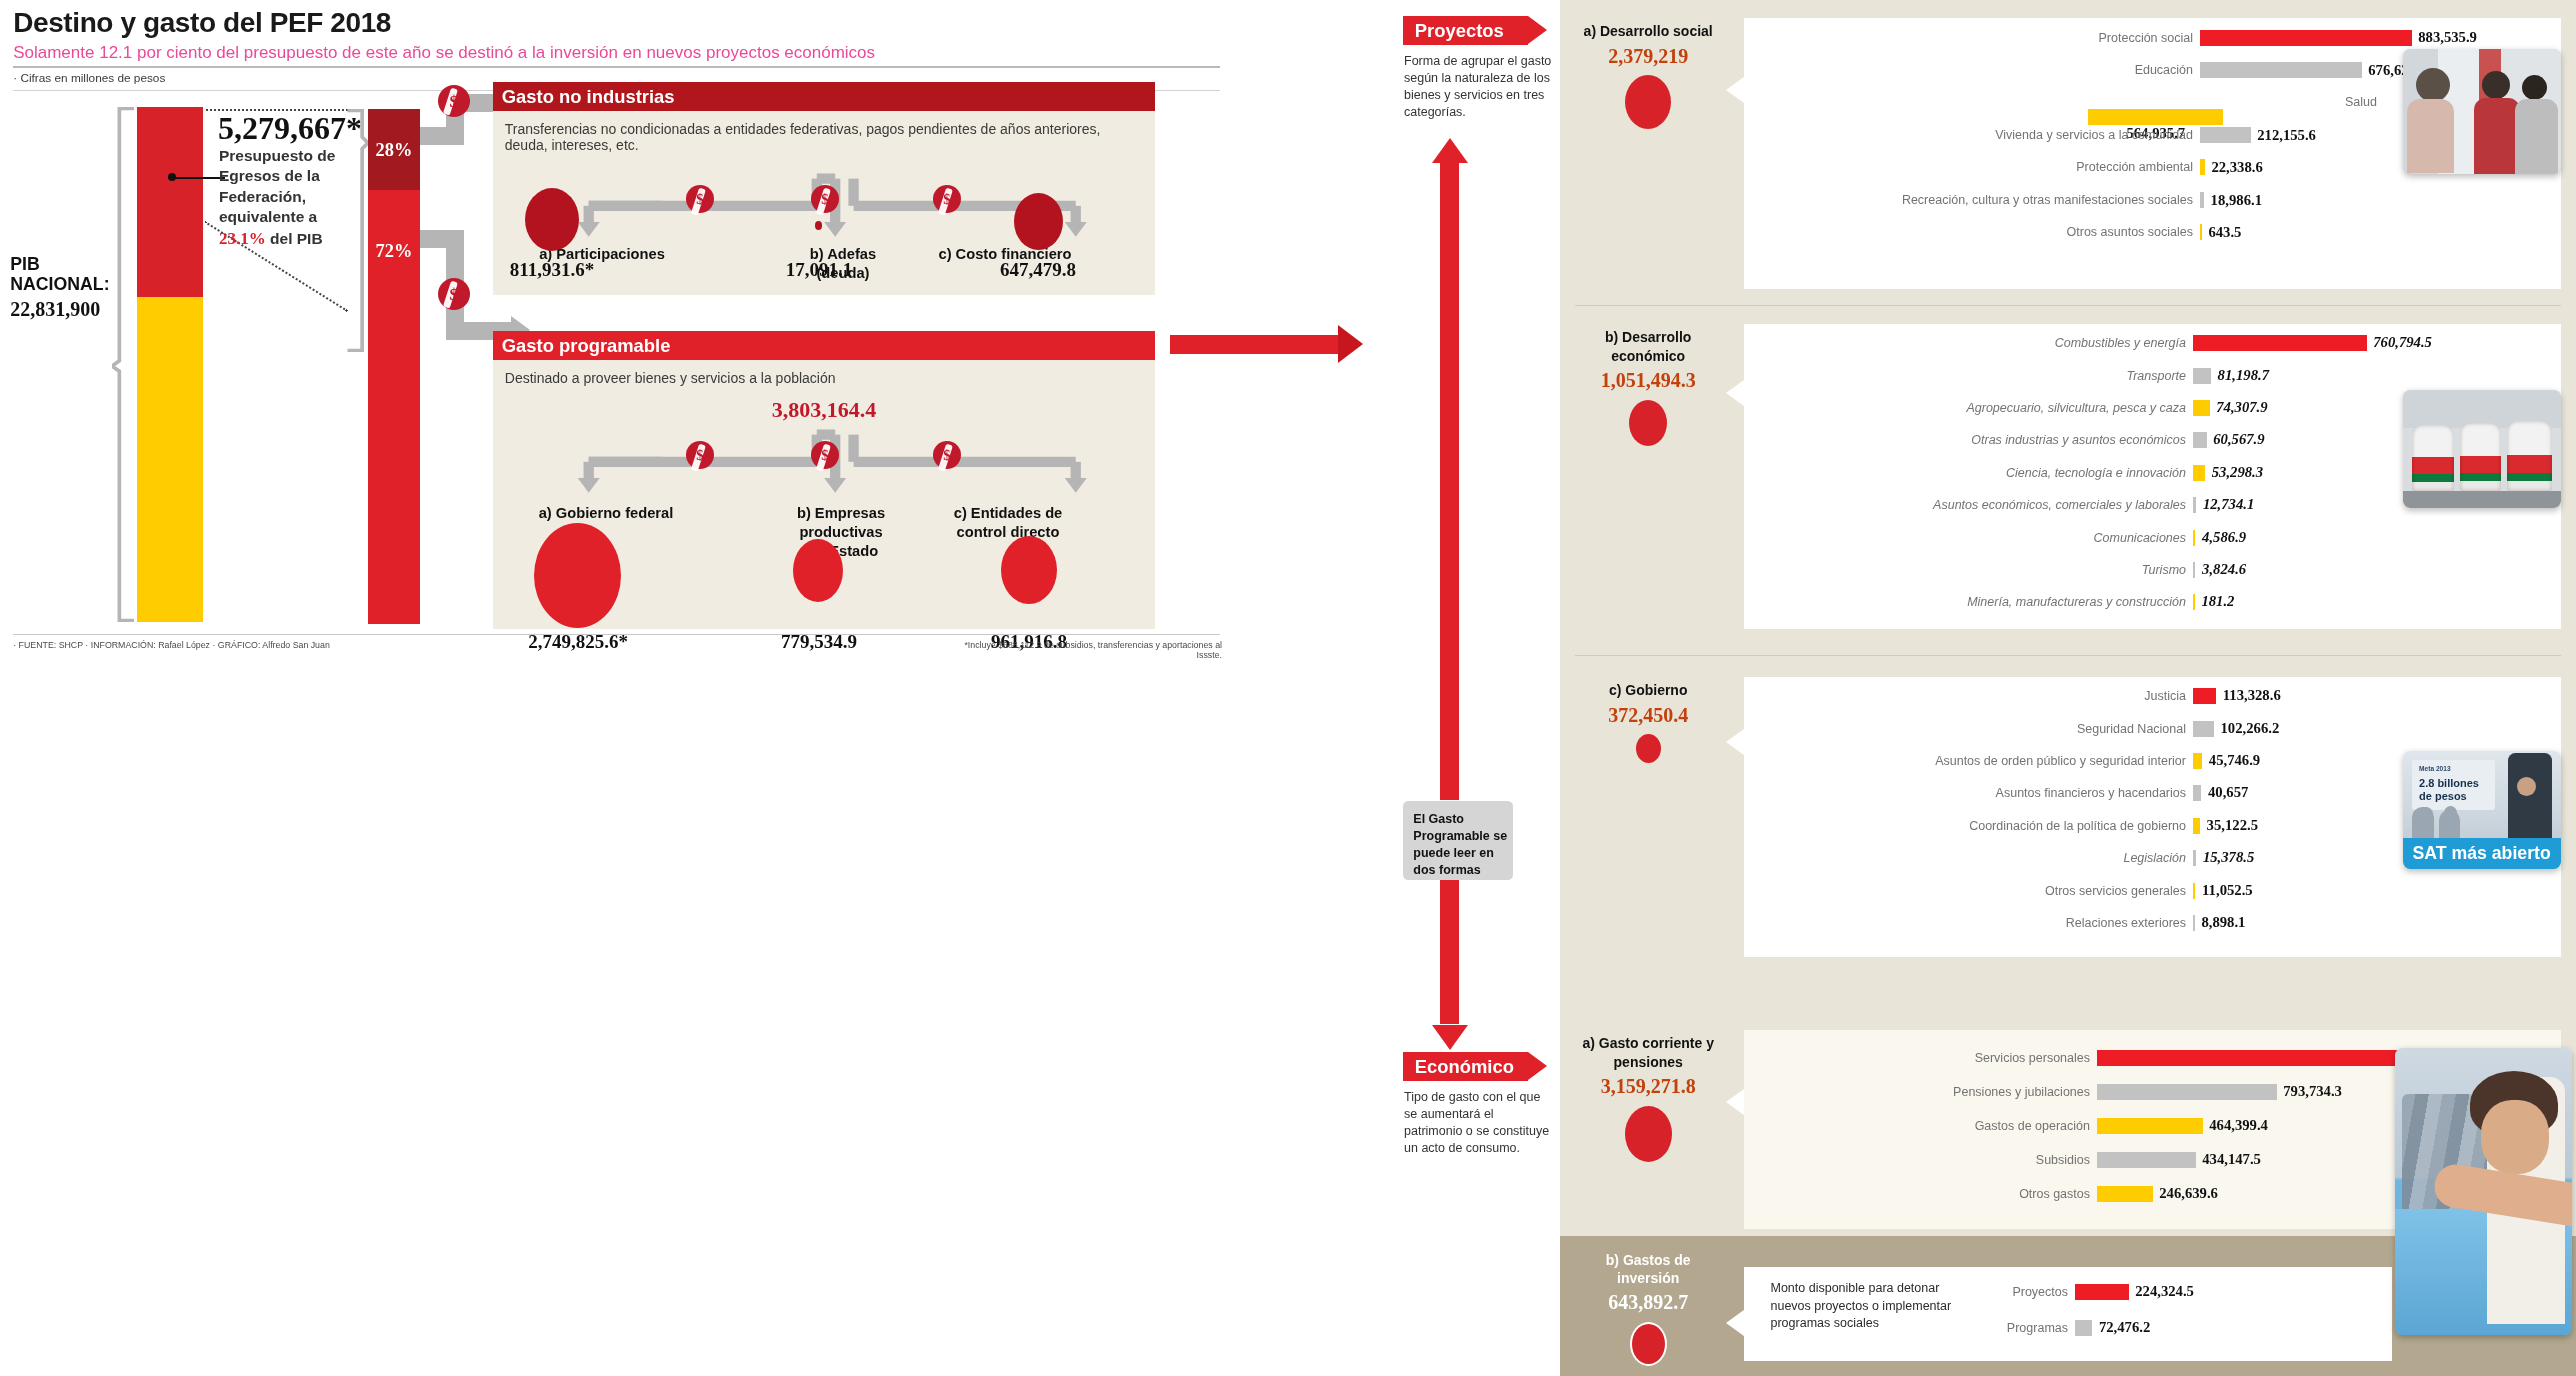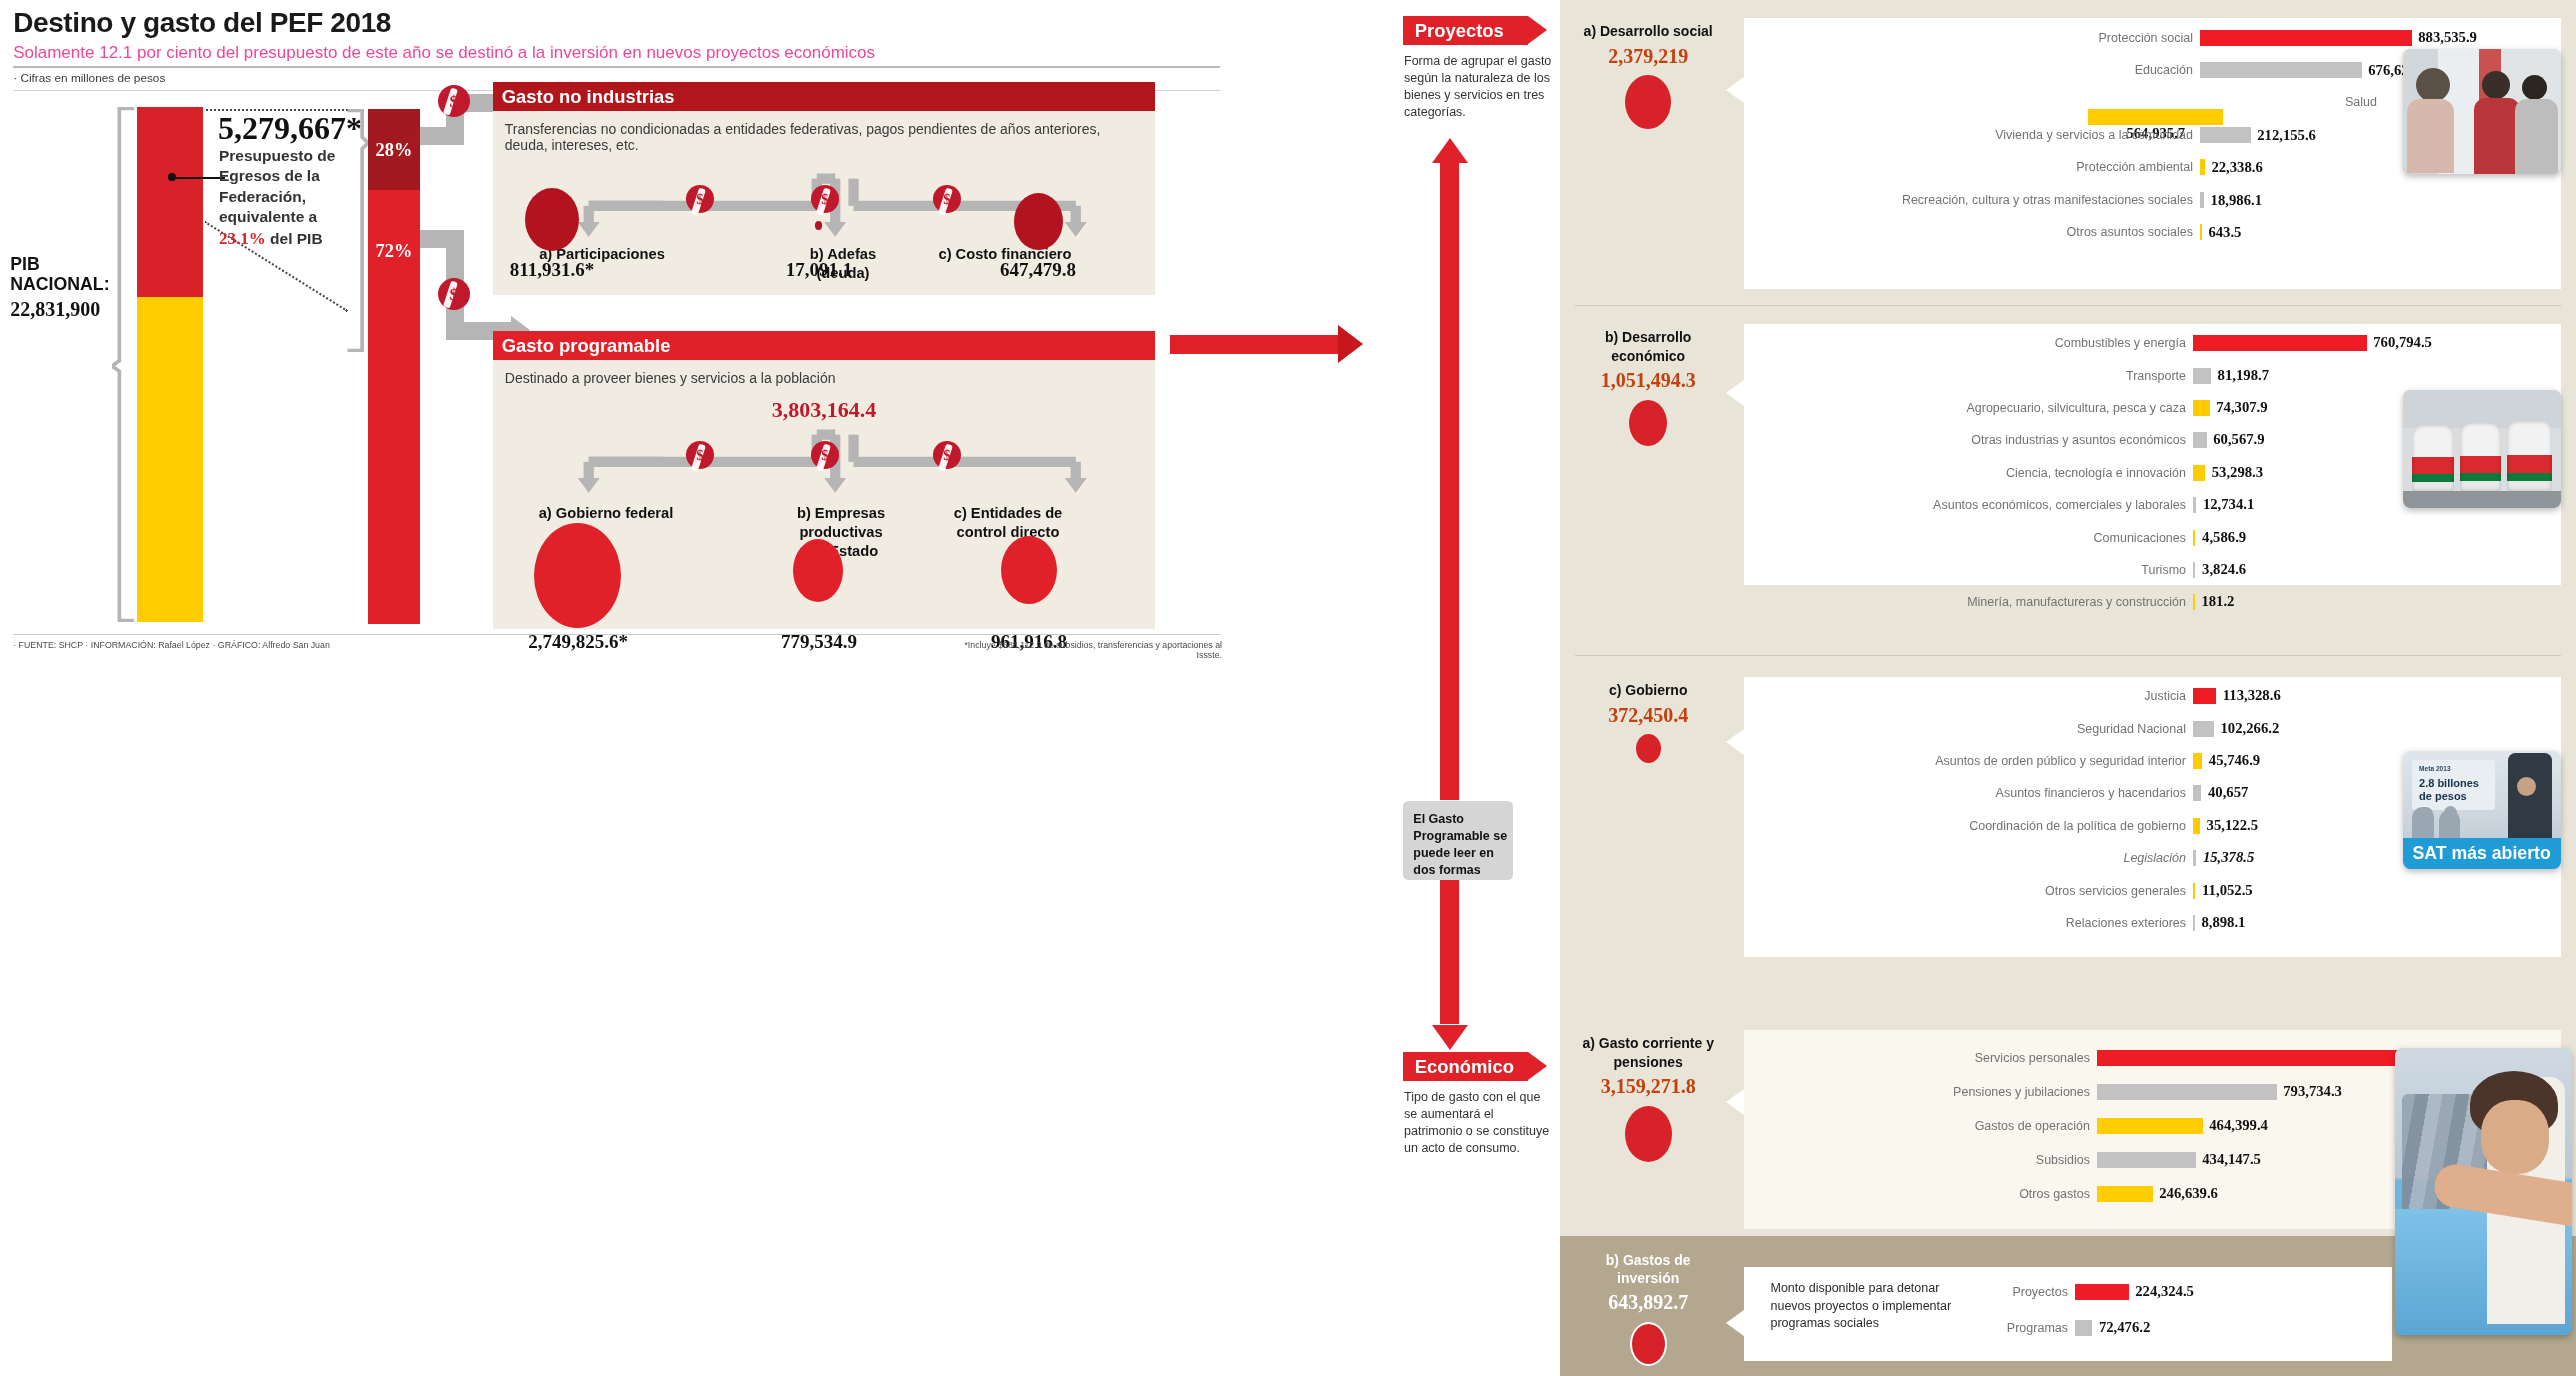--- a/index.html
+++ b/index.html
@@ -422,21 +422,21 @@
 
   <div class="divider" style="top:305px;"></div>
 
   <div class="sect" style="top:324px; height:331px;">
     <div class="sect-left" style="top:4.4px;">
       <div class="sect-title">b) Desarrollo económico</div>
       <div class="sect-total serif">1,051,494.3</div>
       <div class="sect-bubble" style="width:38px; height:46px;"></div>
     </div>
     <div class="card-notch" style="left:166px; top:53px;"></div>
-    <div class="white-card" style="left:184px; top:0; width:817px; height:261px;">
+    <div class="white-card" style="left:184px; top:0; width:817px; height:305px;font-style:italic;">
       <div class="brow" style="top:10.3px;">
         <div class="lbl" style="width:442px;">Combustibles y energía</div>
         <div class="bar" style="width:174px; background:#ee1c25;"></div>
         <div class="val">760,794.5</div>
       </div>
       <div class="brow" style="top:43px;">
         <div class="lbl" style="width:442px;">Transporte</div>
         <div class="bar" style="width:18.4px; background:#c2c2c2;"></div>
         <div class="val">81,198.7</div>
       </div>

